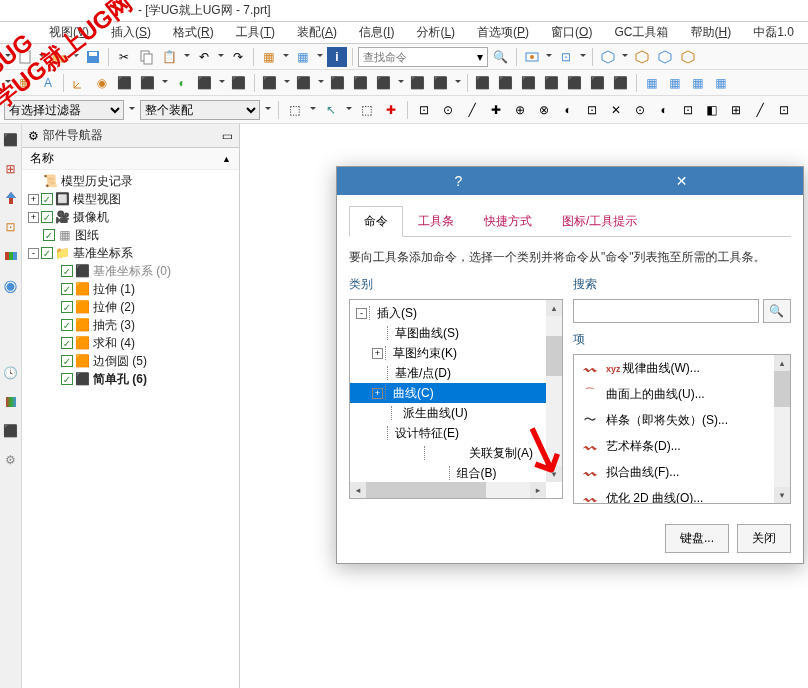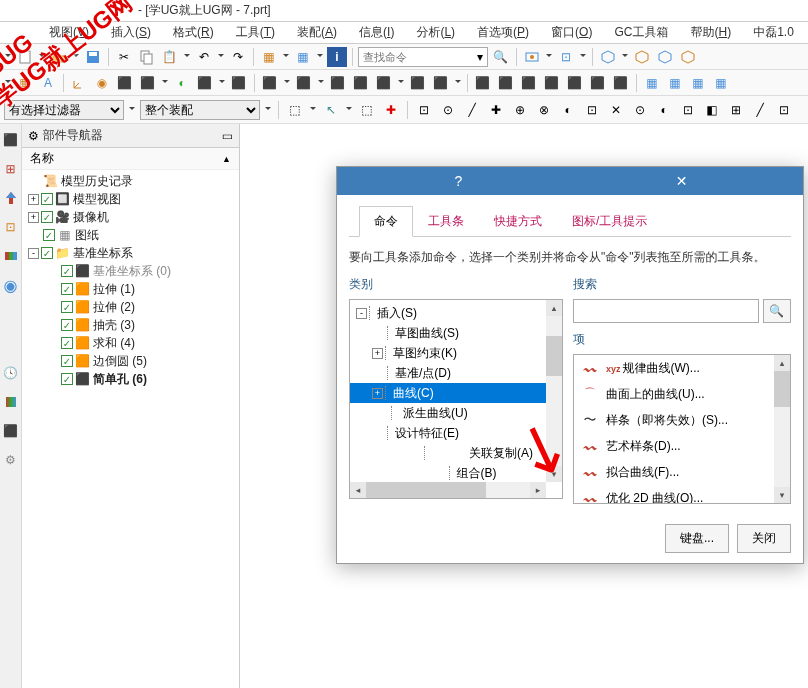--- a/index.html
+++ b/index.html
@@ -32,21 +32,21 @@
 .tree-icon { width: 16px; height: 14px; display: inline-flex; align-items: center; justify-content: center; flex-shrink: 0; }
 .tree-label { white-space: nowrap; color: #222; }
 .tree-label.dim { color: #888; }
 .dialog { position: absolute; left: 336px; top: 166px; width: 468px; background: #fff; border: 1px solid #999; box-shadow: 0 4px 20px rgba(0,0,0,0.3); }
 .dialog-title { height: 28px; background: #3f7db8; color: #fff; display: flex; align-items: center; padding: 0 10px; font-size: 13px; }
 .dialog-title span { flex: 1; }
 .dialog-title-btn { width: 22px; height: 22px; display: inline-flex; align-items: center; justify-content: center; color: #fff; cursor: pointer; font-size: 14px; }
 .dialog-body { padding: 10px 12px; }
 .tabs { display: flex; border-bottom: 1px solid #ccc; margin-bottom: 12px; }
 .tab { padding: 6px 14px; cursor: pointer; color: #be185d; border: 1px solid transparent; position: relative; top: 1px;}
-.tab.active { border: 1px solid #ccc; border-bottom: 1px solid #fff; background: #fff; color: #000; margin-left: 10px; }
+.tab.active { border: 1px solid #ccc; border-bottom: 1px solid #fff; background: #fff; color: #000; }
 .dialog-instruction { margin-bottom: 10px; color: #333; }
 .dialog-cols { display: flex; gap: 10px; }
 .col-left { width: 214px; }
 .col-right { flex: 1; }
 .col-label { color: #2c5d86; margin-bottom: 6px; }
 .list-box { border: 1px solid #aaa; height: 200px; overflow: hidden; position: relative; background: #fff; }
 .list-inner { padding: 3px 0; }
 .cat-item { display: flex; align-items: center; padding: 1px 4px; cursor: pointer; height: 20px; gap: 2px; }
 .cat-item.selected { background: #0078d7; color: #fff; }
 .search-row { display: flex; gap: 4px; margin-bottom: 8px; }

